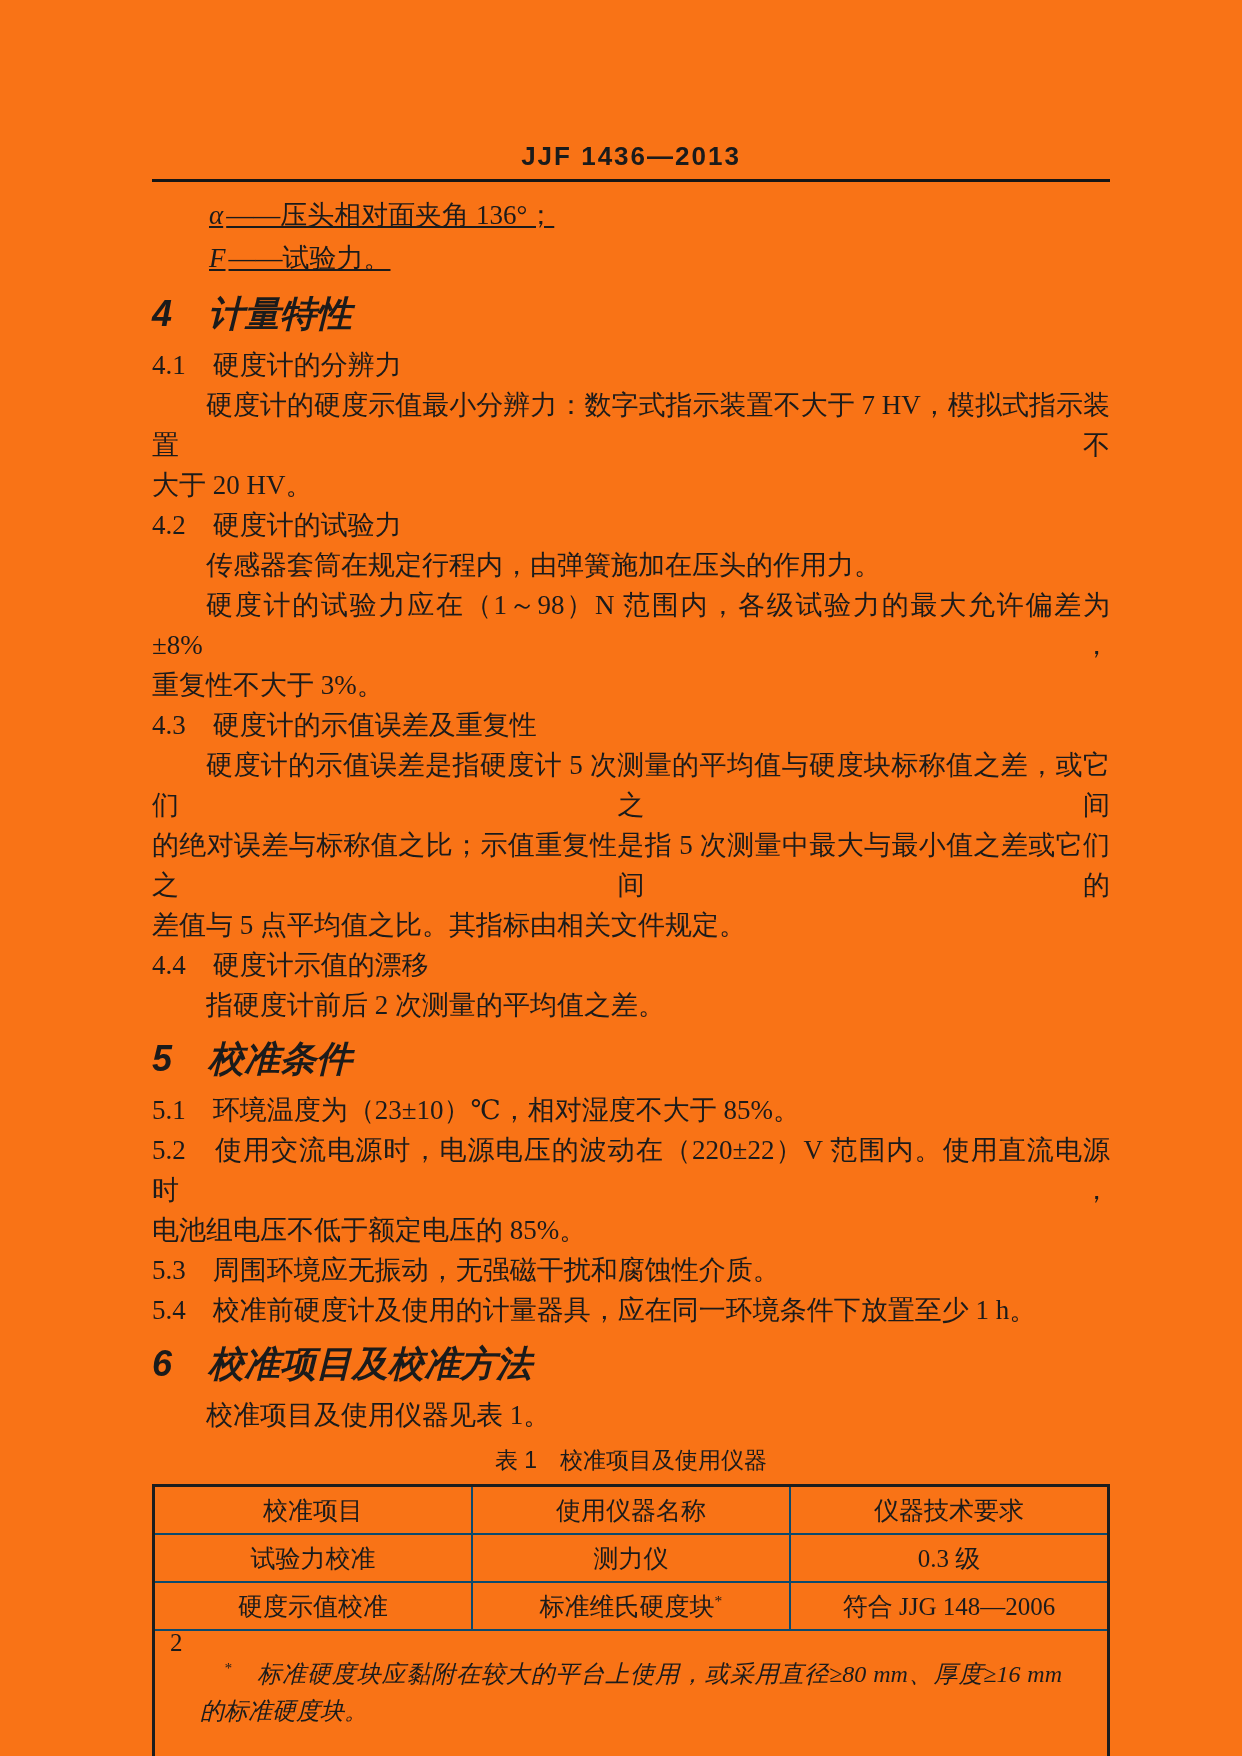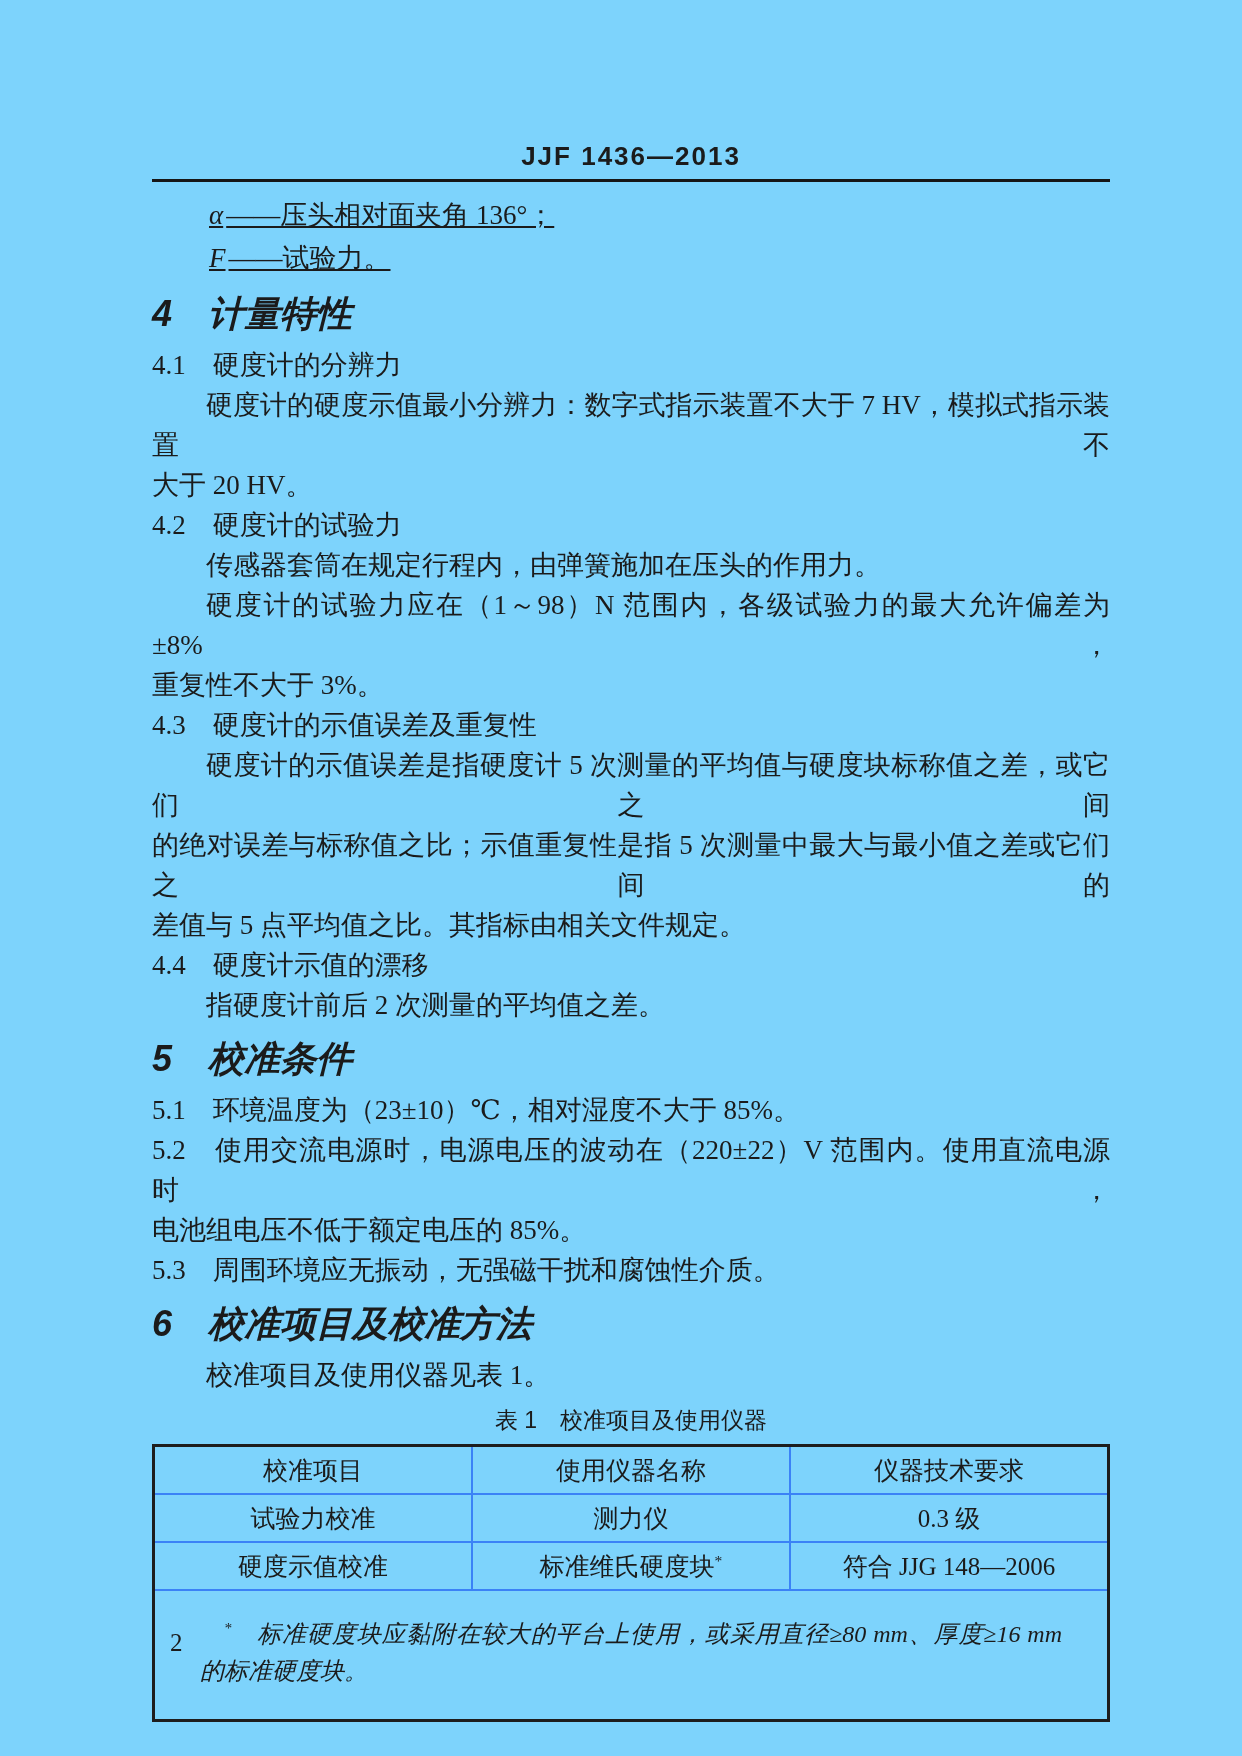--- a/index.html
+++ b/index.html
@@ -11,21 +11,21 @@
     height: 1756px;
     background: #f7f7f5;
     font-family: "Liberation Serif", "DejaVu Serif", serif;
     color: #1b1b1b;
     overflow: hidden;
   }
   .page {
     position: relative;
     width: 1242px;
     height: 1756px;
-    background: #7dd3fc;
+    background: #f97316;
   }
   .content {
     position: absolute;
     left: 152px;
     top: 0;
     width: 958px;
   }
   
   .doc-code {
     padding-top: 142px;
@@ -92,21 +92,21 @@
     line-height: 30px;
   }
   table.cal-table {
     width: 100%;
     border-collapse: collapse;
     border: 3px solid #1d1d1d;
     table-layout: fixed;
   }
   table.cal-table th,
   table.cal-table td {
-    border: 2px solid #3b82f6;
+    border: 2px solid #0c4a6e;
     font-weight: normal;
     font-size: 25px;
     text-align: center;
     height: 46px;
     padding: 0;
   }
   table.cal-table td.fn-cell {
     text-align: left;
     height: auto;
     padding: 8px 28px 12px 28px;
@@ -164,20 +164,21 @@
     <div class="ln fill">的绝对误差与标称值之比；示值重复性是指 5 次测量中最大与最小值之差或它们之间的</div>
     <div class="ln">差值与 5 点平均值之比。其指标由相关文件规定。</div>
     <div class="ln">4.4　硬度计示值的漂移</div>
     <div class="ln ind">指硬度计前后 2 次测量的平均值之差。</div>
 
     <div class="h-sec">5　校准条件</div>
     <div class="ln">5.1　环境温度为（23±10）℃，相对湿度不大于 85%。</div>
     <div class="ln fill">5.2　使用交流电源时，电源电压的波动在（220±22）V 范围内。使用直流电源时，</div>
     <div class="ln">电池组电压不低于额定电压的 85%。</div>
     <div class="ln">5.3　周围环境应无振动，无强磁干扰和腐蚀性介质。</div>
+    <div class="ln">5.4　校准前硬度计及使用的计量器具，应在同一环境条件下放置至少 1 h。</div>
 
     <div class="h-sec">6　校准项目及校准方法</div>
     <div class="ln ind">校准项目及使用仪器见表 1。</div>
 
     <div class="tbl-caption">表 1　校准项目及使用仪器</div>
 
     <table class="cal-table">
       <tbody>
           <tr>
         <th>校准项目</th>

